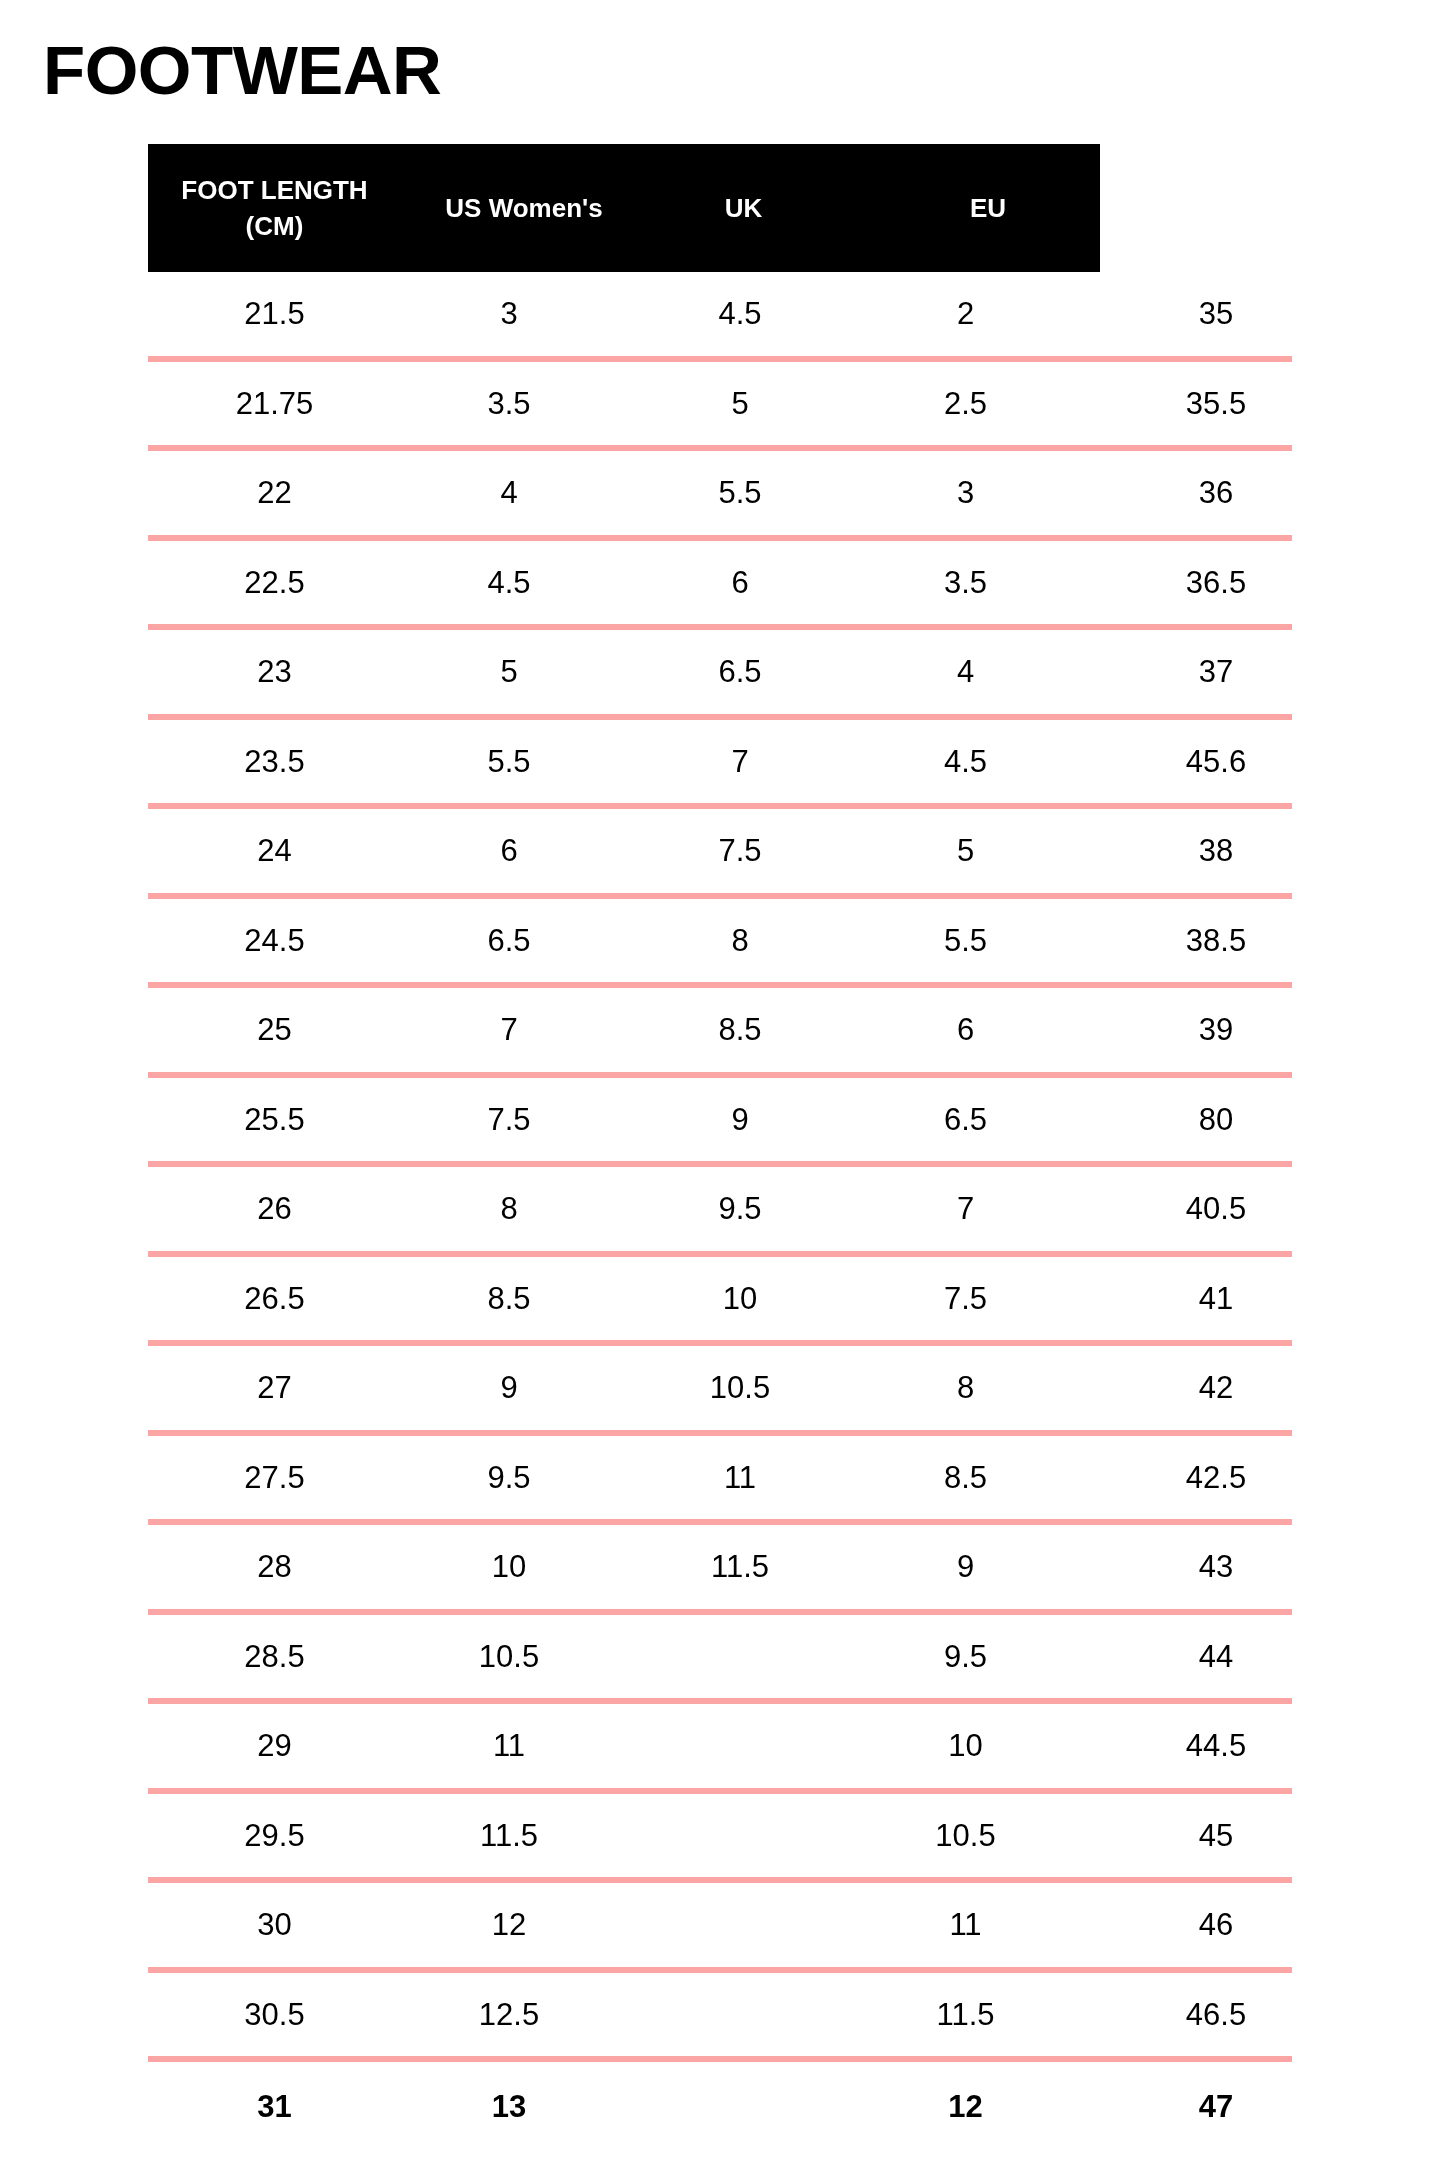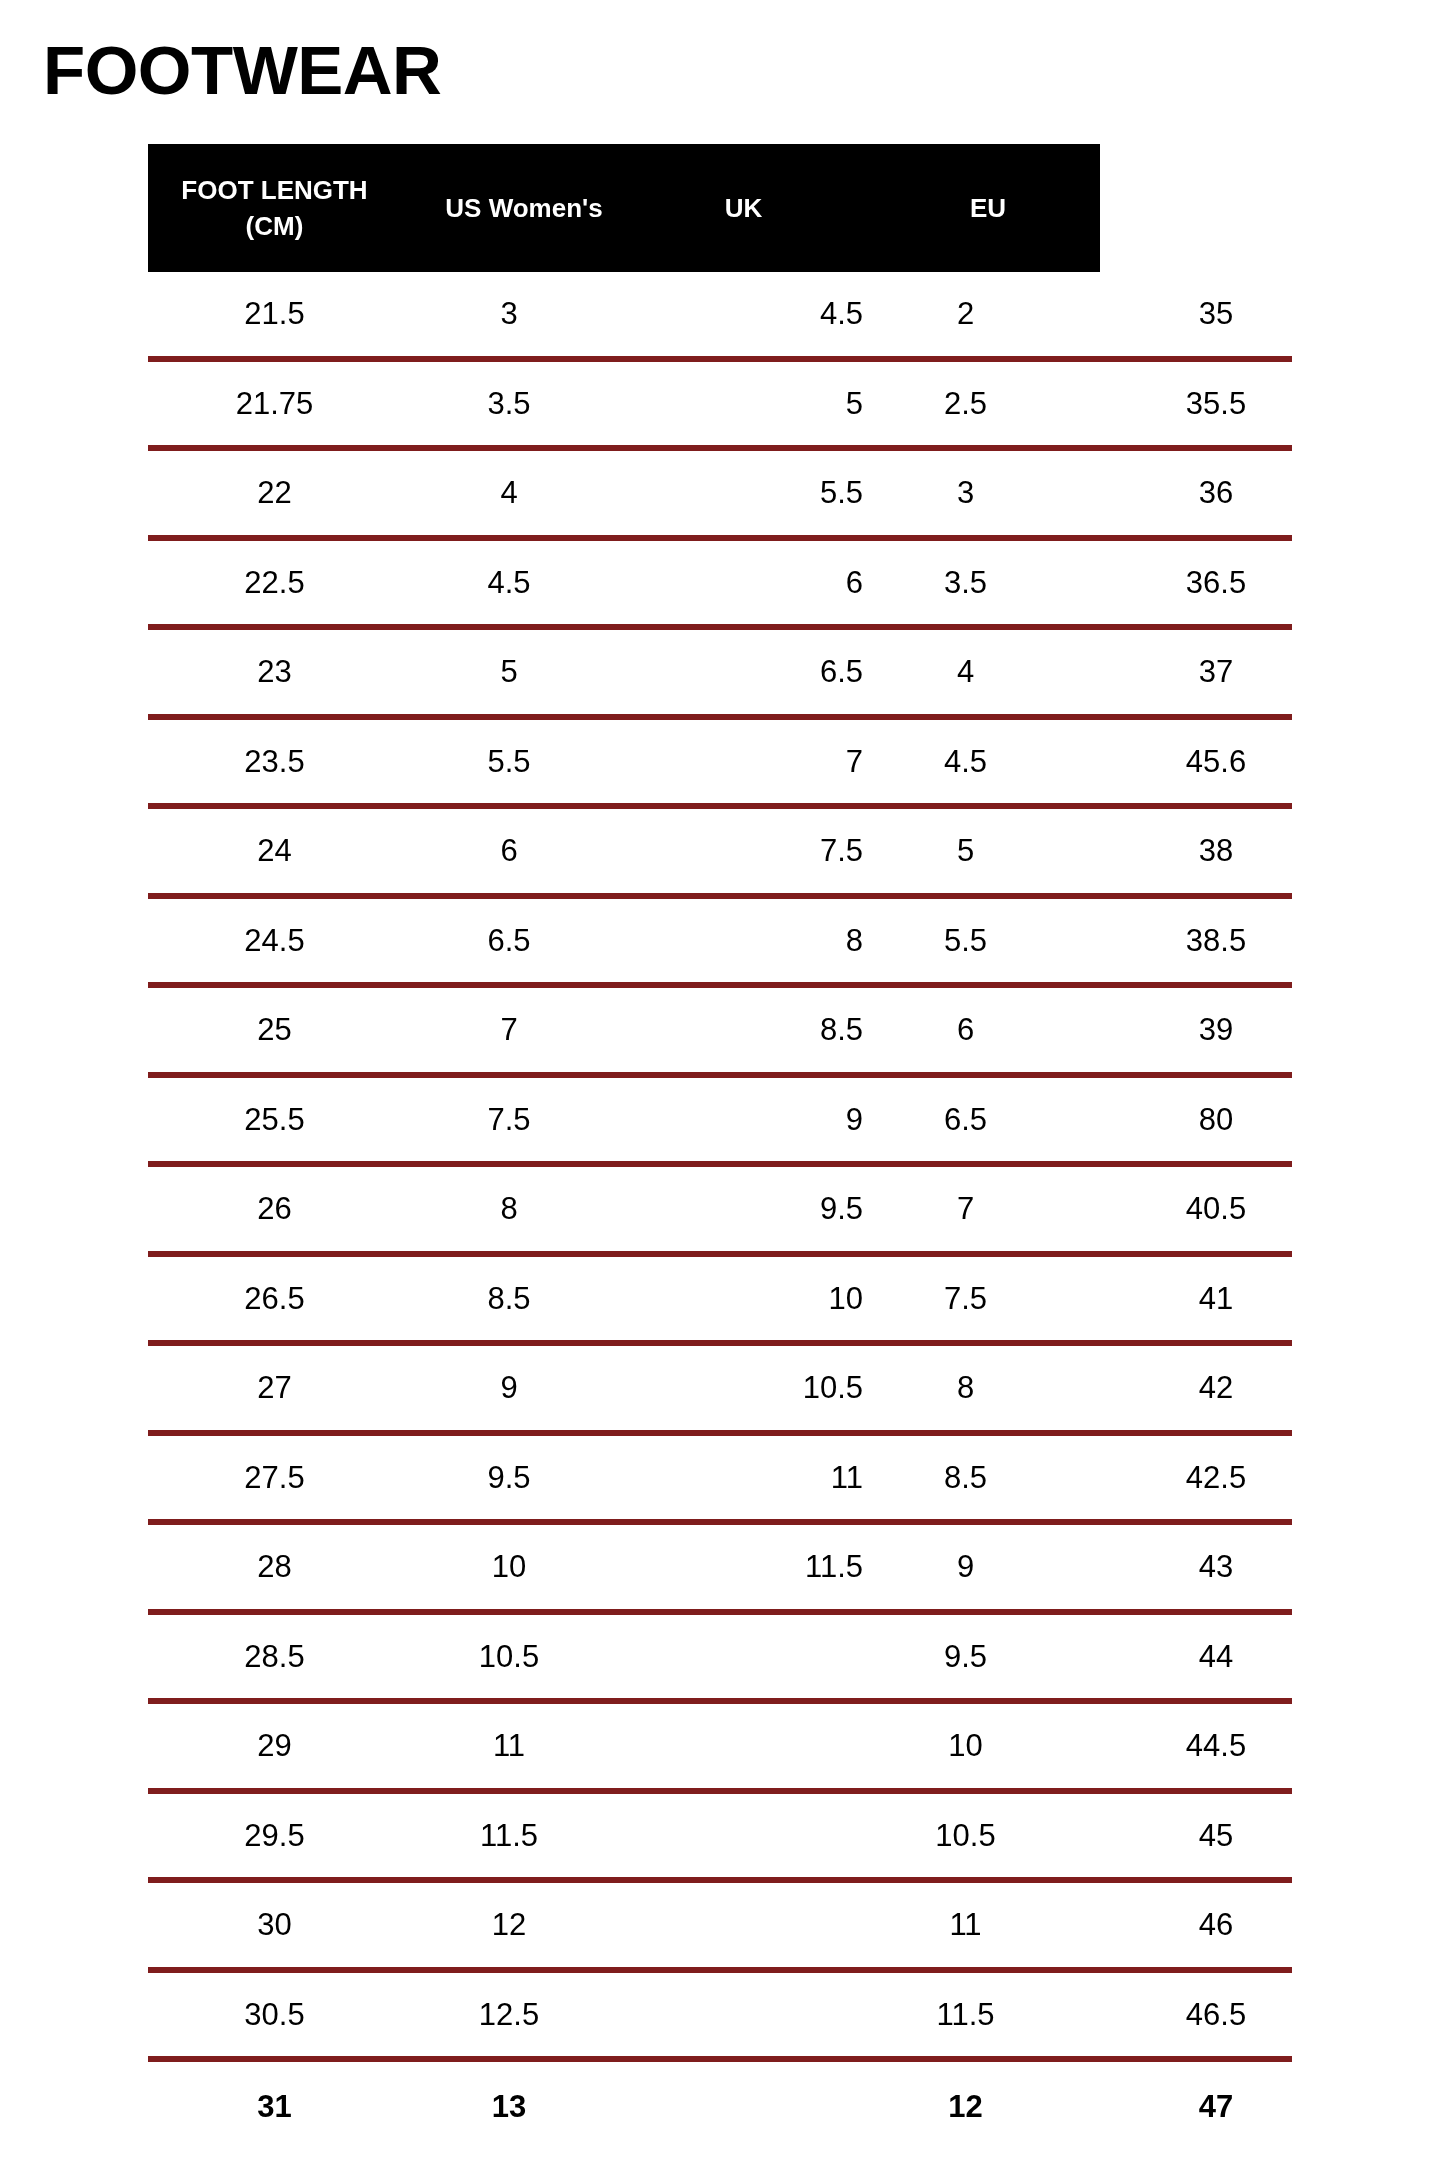--- a/index.html
+++ b/index.html
@@ -51,35 +51,35 @@
     justify-content: center;
     text-align: center;
     white-space: pre-line;
   }
   .trow {
     display: flex;
     gap: 6px;
     align-items: center;
     height: 89.5px;
     box-sizing: border-box;
-    border-bottom: 6px solid #7f1d1d;
+    border-bottom: 6px solid #fca5a5;
   }
   .trow:last-child {
     border-bottom: none;
     font-weight: bold;
   }
   .td {
     font-size: 31px;
     line-height: 1;
     text-align: center;
     color: #000000;
   }
   .col-0 { width: 253px; flex: 0 0 253px; }
   .col-1 { width: 204px; flex: 0 0 204px; }
-  .col-2 { width: 246px; flex: 0 0 246px; text-align: right; }
+  .col-2 { width: 246px; flex: 0 0 246px; }
   .col-3 { width: 193px; flex: 0 0 193px; }
   .col-4 { width: 224px; flex: 0 0 224px; padding-left: 36px; }
 </style>
 </head>
 <body>
 
 <div class="page">
 
   <h1 class="title">FOOTWEAR</h1>
 

